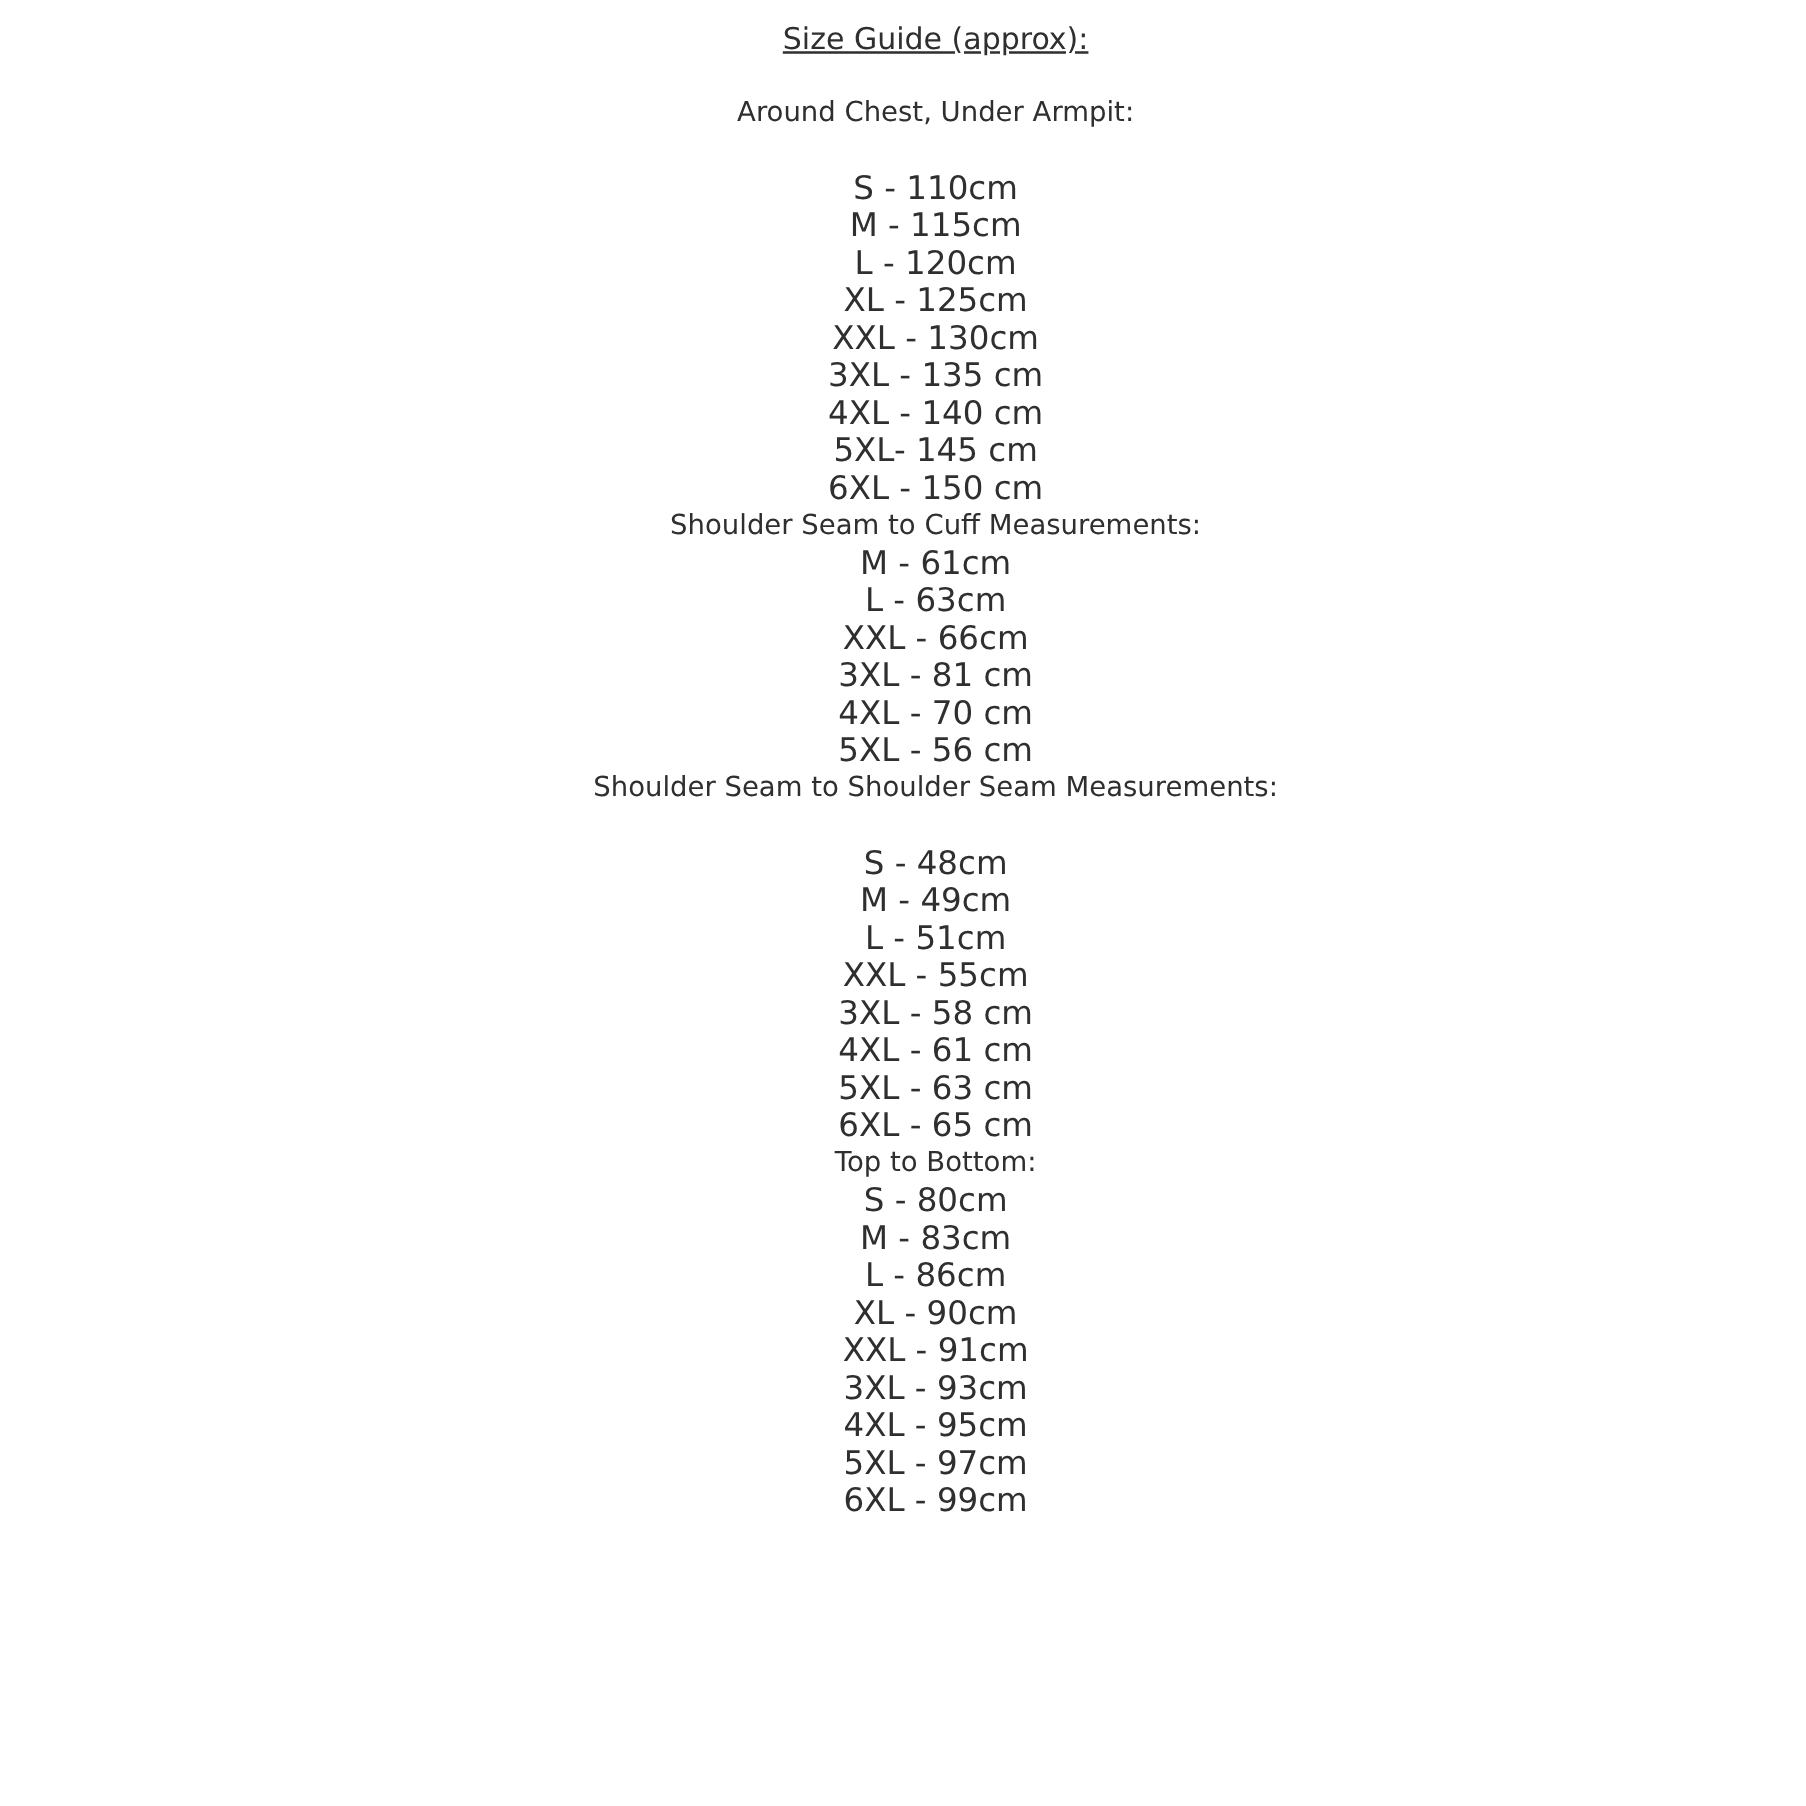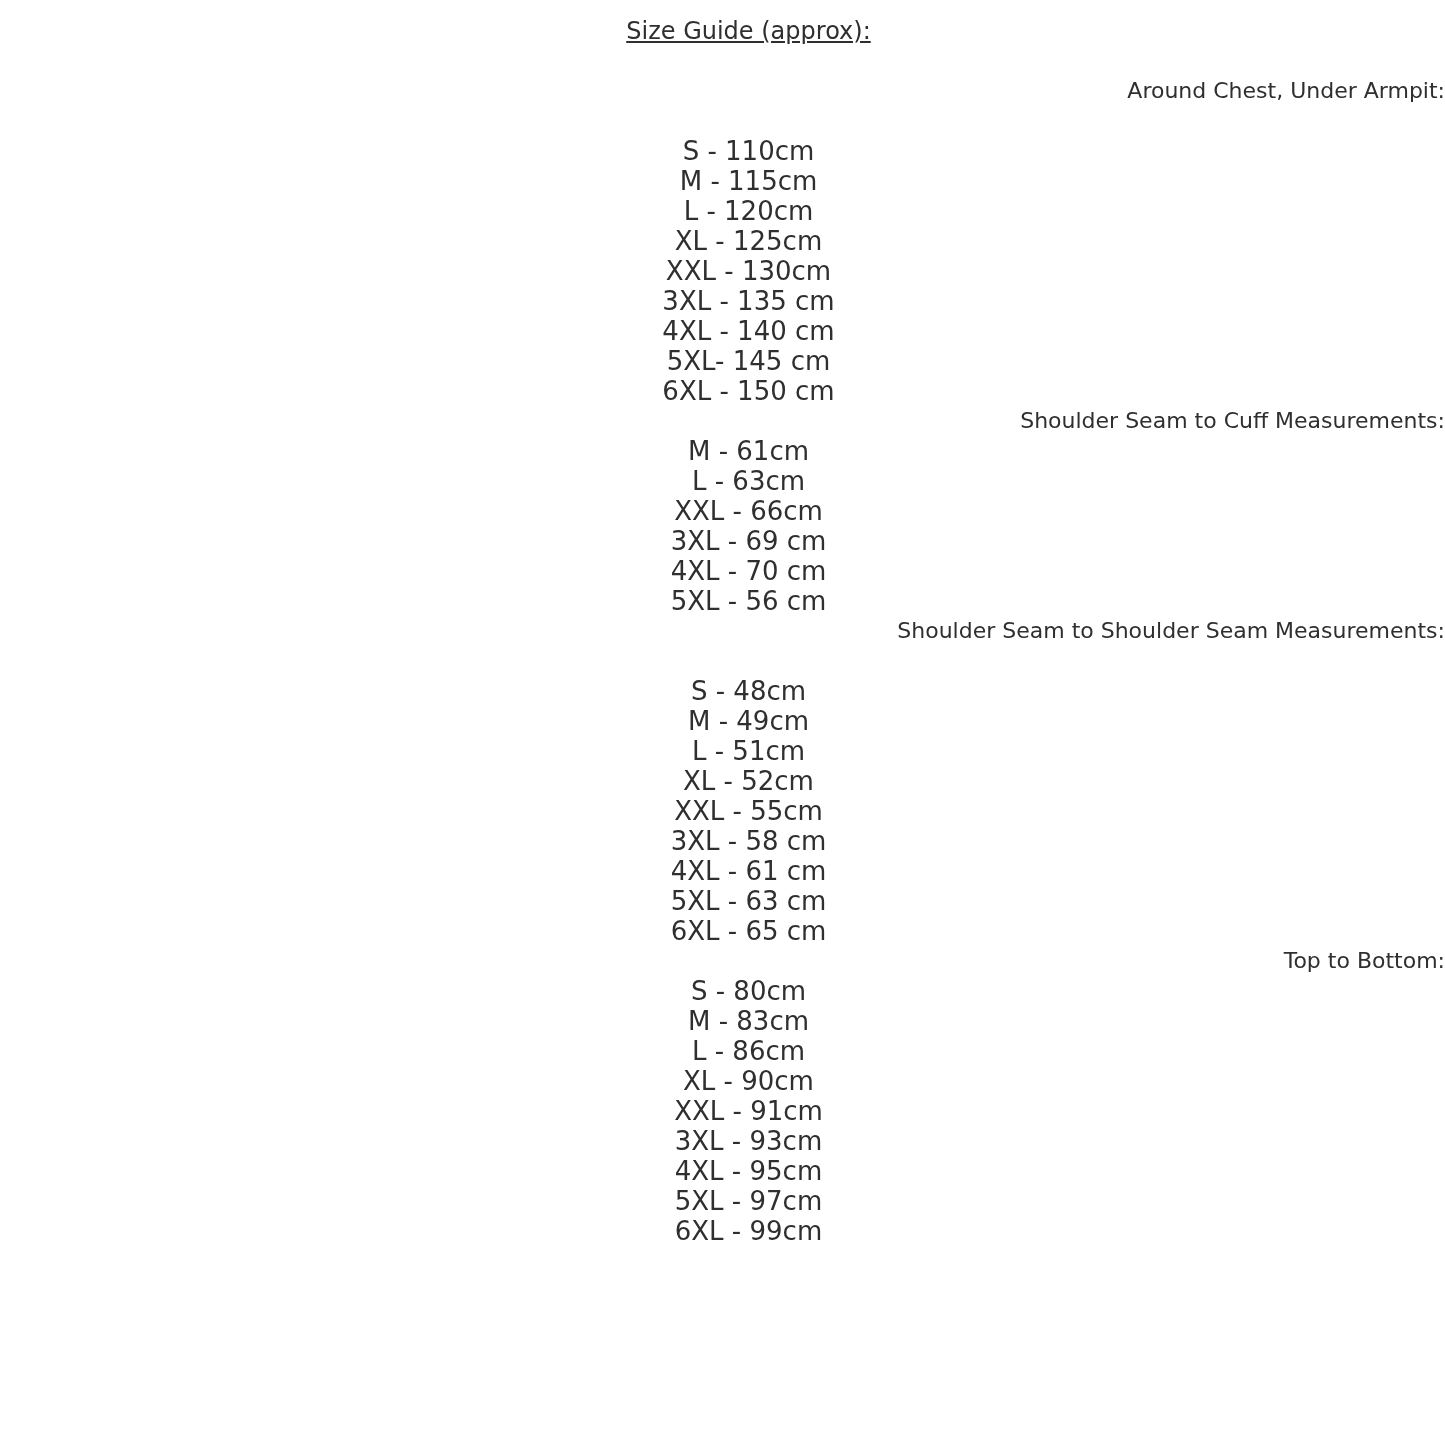--- a/index.html
+++ b/index.html
@@ -28,21 +28,20 @@
     line-height: 30px;
     text-decoration: underline;
     margin: 0 0 30px 0;
   }
   .section {
   }
   .heading {
     font-size: 22px;
     line-height: 30px;
     margin: 0;
-    text-align: right;
   }
   .gap-below {
     margin-bottom: 30px;
   }
   .item {
     font-size: 26px;
     line-height: 30px;
     margin: 0;
   }
 </style>
@@ -64,31 +63,30 @@
     <div class="item">4XL - 140 cm</div>
     <div class="item">5XL- 145 cm</div>
     <div class="item">6XL - 150 cm</div>
   </div>
 
   <div class="section">
     <div class="heading">Shoulder Seam to Cuff Measurements:</div>
     <div class="item">M - 61cm</div>
     <div class="item">L - 63cm</div>
     <div class="item">XXL - 66cm</div>
-    <div class="item">3XL - 69 cm</div>
+    <div class="item">3XL - 81 cm</div>
     <div class="item">4XL - 70 cm</div>
     <div class="item">5XL - 56 cm</div>
   </div>
 
   <div class="section">
     <div class="heading gap-below">Shoulder Seam to Shoulder Seam Measurements:</div>
     <div class="item">S - 48cm</div>
     <div class="item">M - 49cm</div>
     <div class="item">L - 51cm</div>
-    <div class="item">XL - 52cm</div>
     <div class="item">XXL - 55cm</div>
     <div class="item">3XL - 58 cm</div>
     <div class="item">4XL - 61 cm</div>
     <div class="item">5XL - 63 cm</div>
     <div class="item">6XL - 65 cm</div>
   </div>
 
   <div class="section">
     <div class="heading">Top to Bottom:</div>
     <div class="item">S - 80cm</div>

